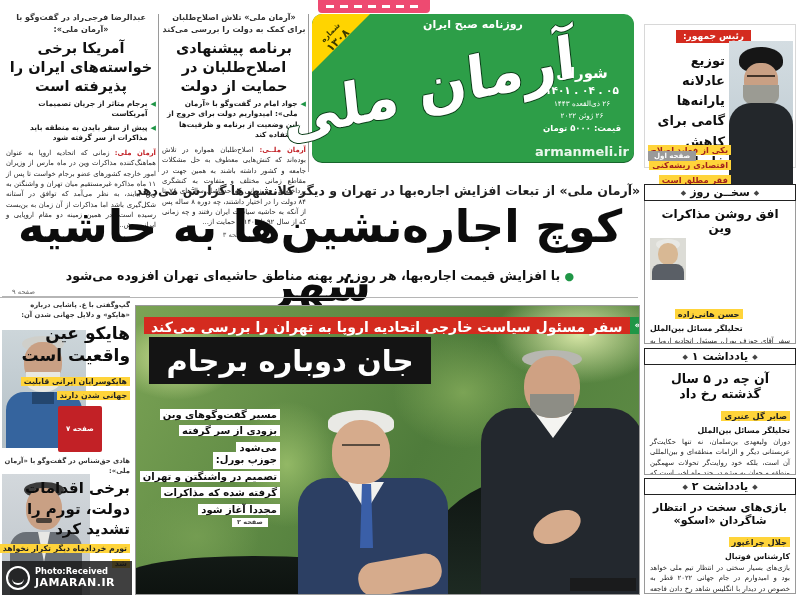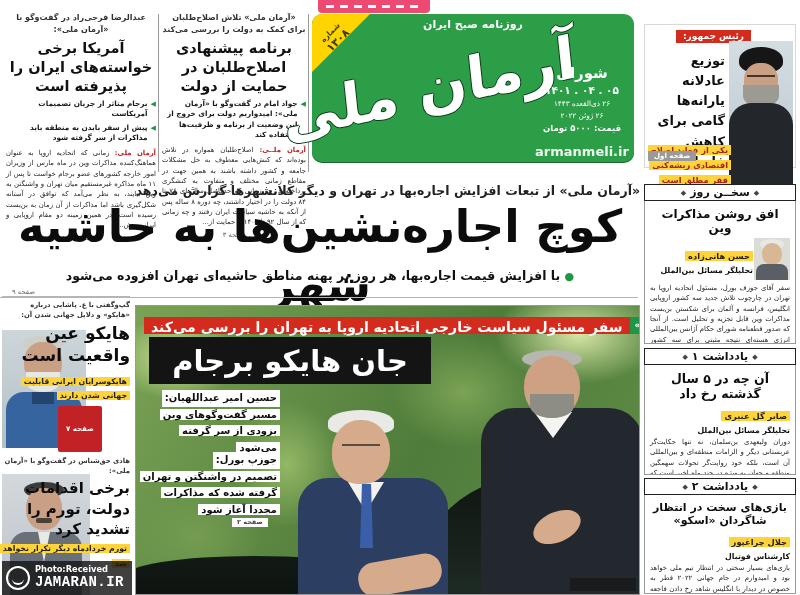--- a/index.html
+++ b/index.html
@@ -81,21 +81,21 @@
   .lead-sub .dot { color:#1f9646; font-size:11px; }
   .lead-page { position:absolute; left:12px; top:108px; font-size:6.8px; color:#666; }
 
   
   .sec-header { position:relative; border:1px solid #222; background:#fff; height:17px;
     display:flex; align-items:center; justify-content:center;
     font-size:11px; font-weight:900; color:#111; }
   .sec-header .dia { color:#444; font-size:7px; margin:0 4px; }
   .sec-box { border:1px solid #9a9a9a; border-top:none; background:#fff; padding:4px 5px; overflow:hidden; }
   .sec-hl { text-align:center; font-size:12px; font-weight:900; color:#0d0d0d; margin:2px 0 3px; }
-  .author-row { display:flex; flex-direction:row; gap:1px; align-items:center; margin:2px 0 3px; }
+  .author-row { display:flex; flex-direction:column; gap:22px; align-items:flex-end; margin:2px 0 3px; }
   .author-photo { width:36px; height:42px; background:#dcdcd6; position:relative; overflow:hidden; flex:0 0 auto; }
   .author-photo .hd { position:absolute; left:8px; top:5px; width:20px; height:22px; background:#d8b894; border-radius:48%; }
   .author-photo .hr { position:absolute; left:6px; top:1px; width:24px; height:11px; background:#e8e8e4; border-radius:50%; }
   .author-photo .sh { position:absolute; left:2px; top:26px; width:32px; height:16px; background:#5a5f66; border-radius:8px 8px 0 0; }
   .author-meta { text-align:right; }
   .author-name { font-size:8.3px; font-weight:bold; color:#222; }
   .author-role { display:block; font-size:7.8px; font-weight:bold; color:#111; margin-top:3px; }
   .sec-body { font-size:6.9px; line-height:1.5; text-align:justify; color:#222; margin-top:2px; }
 
   
@@ -121,21 +121,21 @@
   .page-tab { position:absolute; z-index:3; background:#c22126; color:#fff; font-size:7px; font-weight:bold; padding:19px 8px; border-radius:2px; }
 
   
   .watermark { position:absolute; z-index:4; left:0; bottom:0; width:130px; height:34px;
     background:rgba(22,22,22,.82); display:flex; align-items:center; gap:5px; padding:0 4px; direction:ltr; }
   .jam-logo { width:24px; height:24px; border-radius:50%; border:2px solid #fff; position:relative; flex:0 0 auto; }
   .jam-logo::after { content:""; position:absolute; left:4px; top:9px; width:12px; height:6px;
     border-bottom:2px solid #fff; border-radius:0 0 8px 8px; }
   .wm-txt { color:#fff; line-height:1.25; }
   .wm-credit { display:block; font-size:8.3px; font-weight:bold; }
-  .wm-site { display:block; font-size:14px; font-weight:900; letter-spacing:.5px;font-family:Liberation Mono, monospace; }
+  .wm-site { display:block; font-size:11px; font-weight:900; letter-spacing:.5px; }
 
   
   .mainphoto { left:135px; top:305px; width:505px; height:290px; overflow:hidden;
     border:1px solid #999;
     background:
       radial-gradient(ellipse 90px 60px at 8% 18%, rgba(221,236,160,.85), transparent 70%),
       radial-gradient(ellipse 120px 70px at 88% 10%, rgba(228,240,176,.9), transparent 70%),
       radial-gradient(ellipse 80px 90px at 30% 55%, rgba(160,196,110,.8), transparent 70%),
       radial-gradient(ellipse 100px 80px at 65% 30%, rgba(142,180,96,.7), transparent 70%),
       radial-gradient(ellipse 90px 70px at 12% 80%, rgba(120,160,84,.8), transparent 70%),
@@ -360,24 +360,24 @@
     <div class="fig am-hair"></div>
     <div class="fig am-head"></div>
     <div class="fig am-beard"></div>
     <div class="fig am-hand"></div>
     <div class="fig ph-shake"></div>
 
     <div class="photo-kicker">
       <span class="pk-brand">«آرمان ملی»</span>
       <span class="pk-rest">سفر مسئول سیاست خارجی اتحادیه اروپا به تهران را بررسی می‌کند</span>
     </div>
-    <div class="photo-headline">جان هایکو برجام</div>
+    <div class="photo-headline">جان دوباره برجام</div>
 
     <div class="quote q1">
-      <span class="qbg" style="display:inline-block;">حسین امیر عبداللهیان:</span><br>
+      <br>
       <span class="qbg">مسیر گفت‌وگوهای وین بزودی از سر گرفته می‌شود</span>
     </div>
     <div class="quote q2">
       <span class="qbg" style="display:inline-block;">جوزپ بورل:</span><br>
       <span class="qbg">تصمیم در واشنگتن و تهران گرفته شده که مذاکرات مجددا آغاز شود</span>
     </div>
     <div class="quote-page">صفحه ۲</div>
 
     <div class="photo-credit"></div>
   </div>

